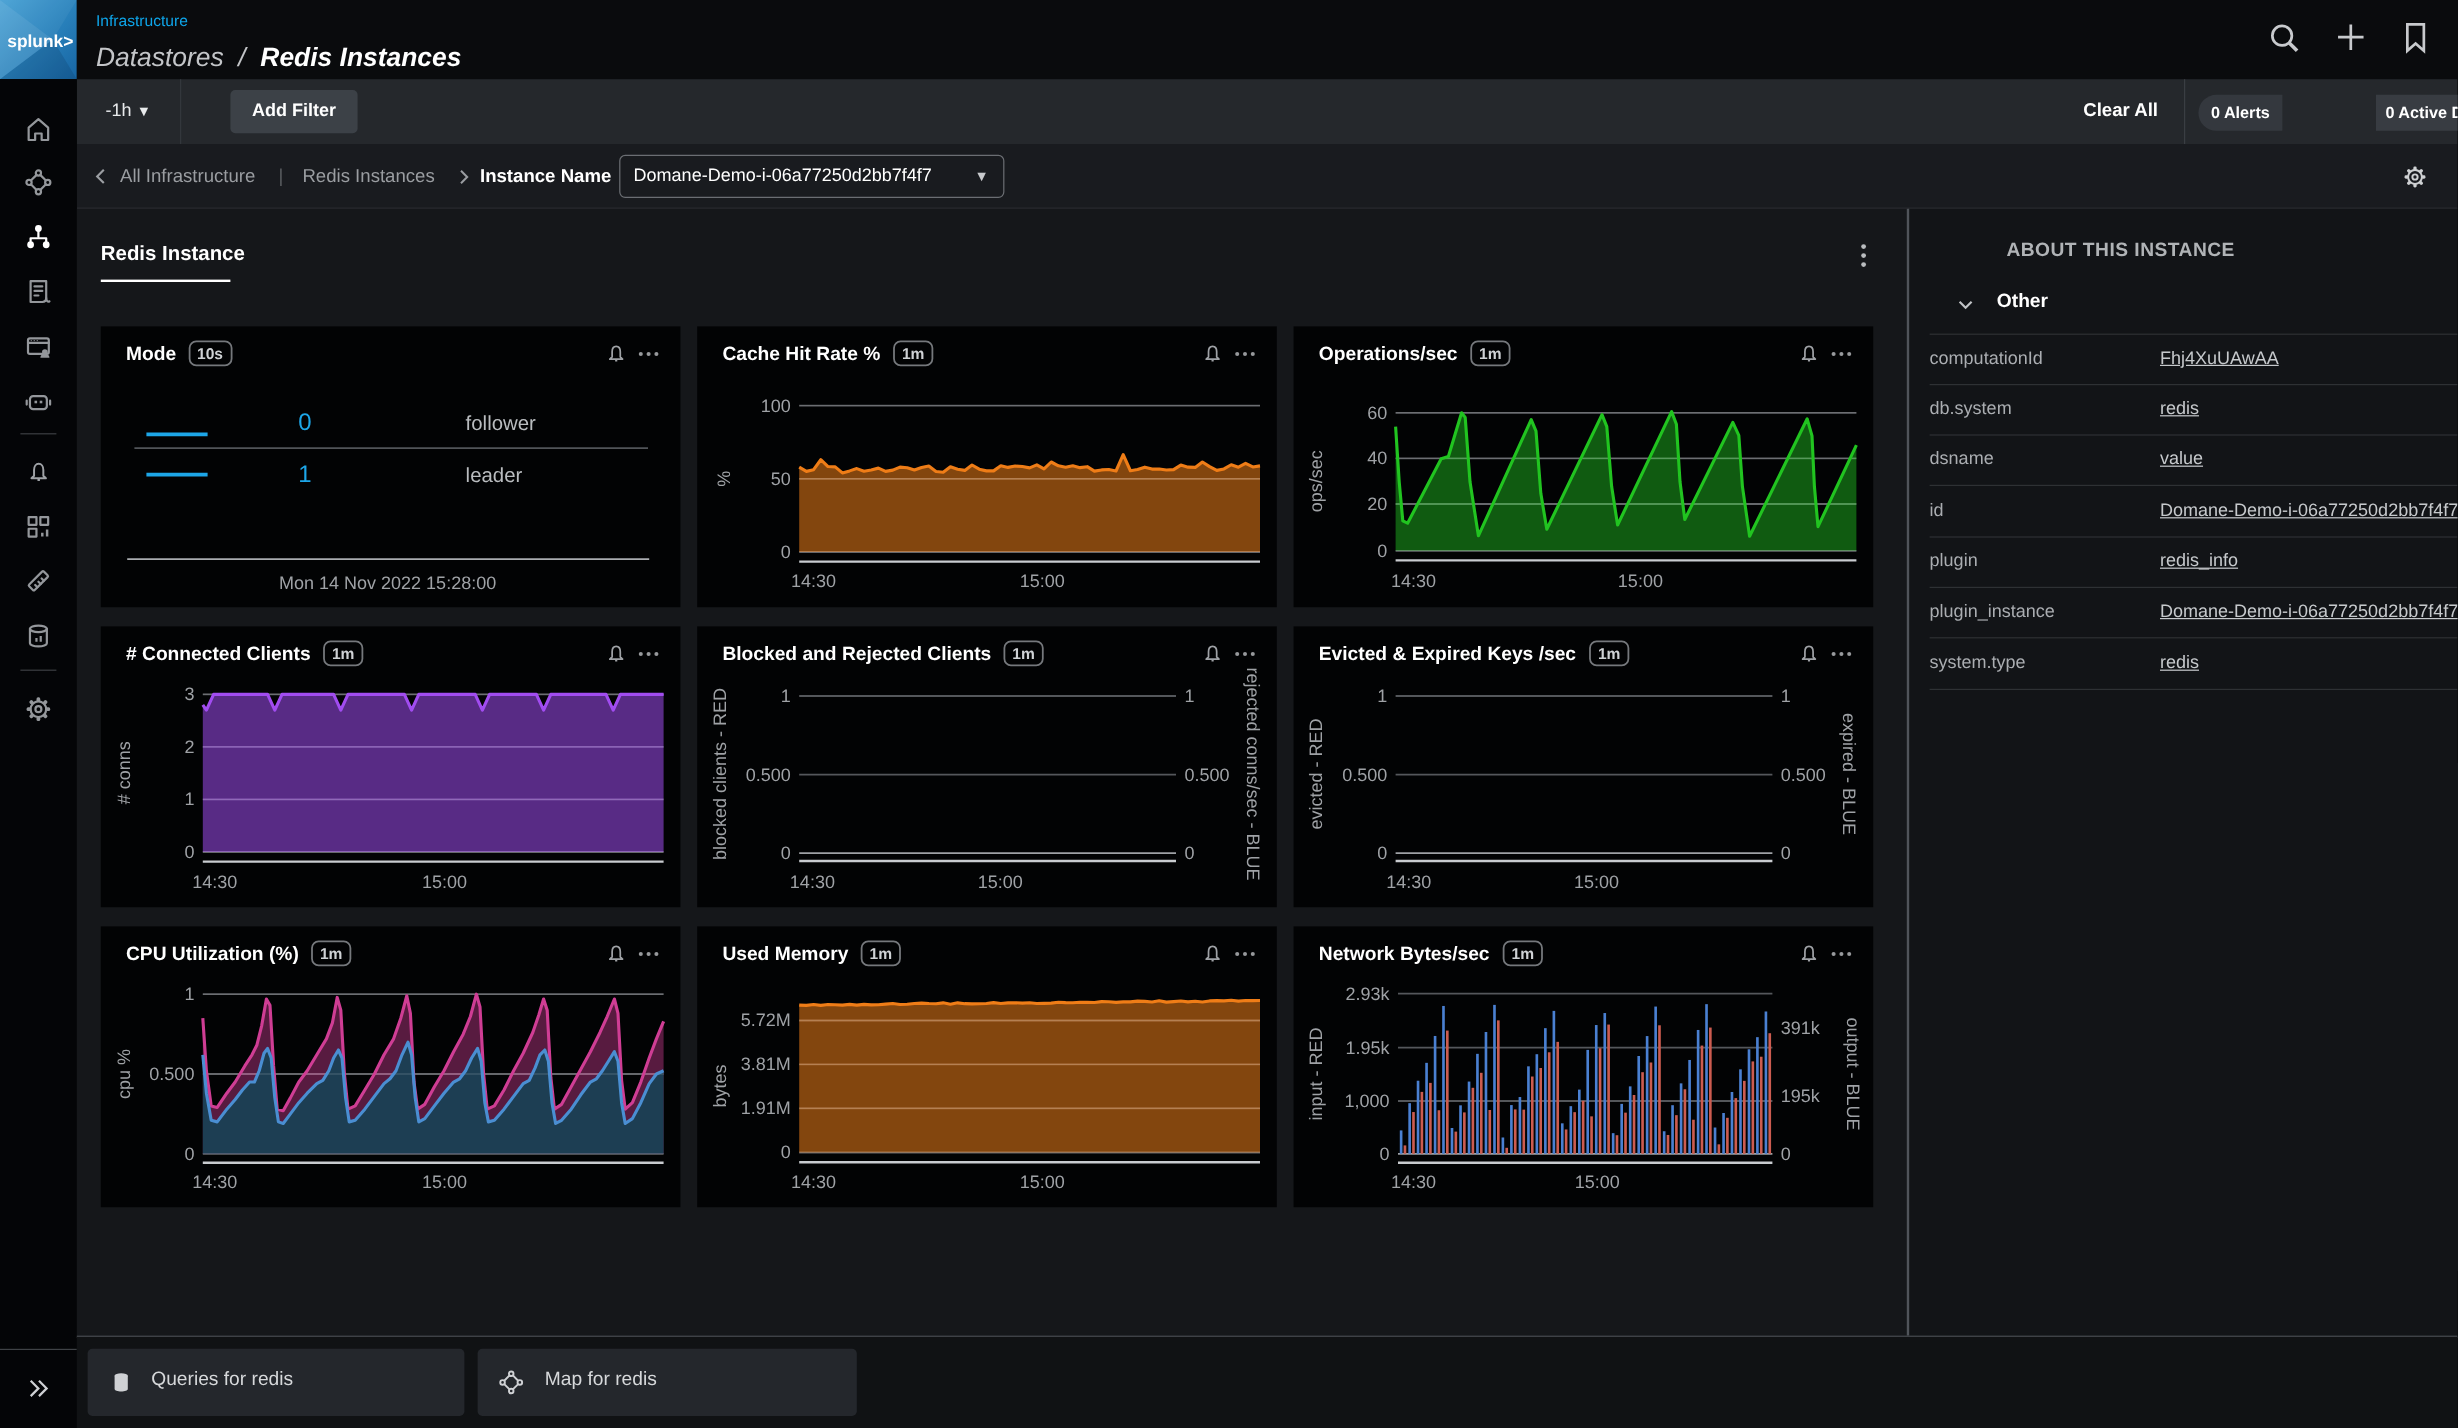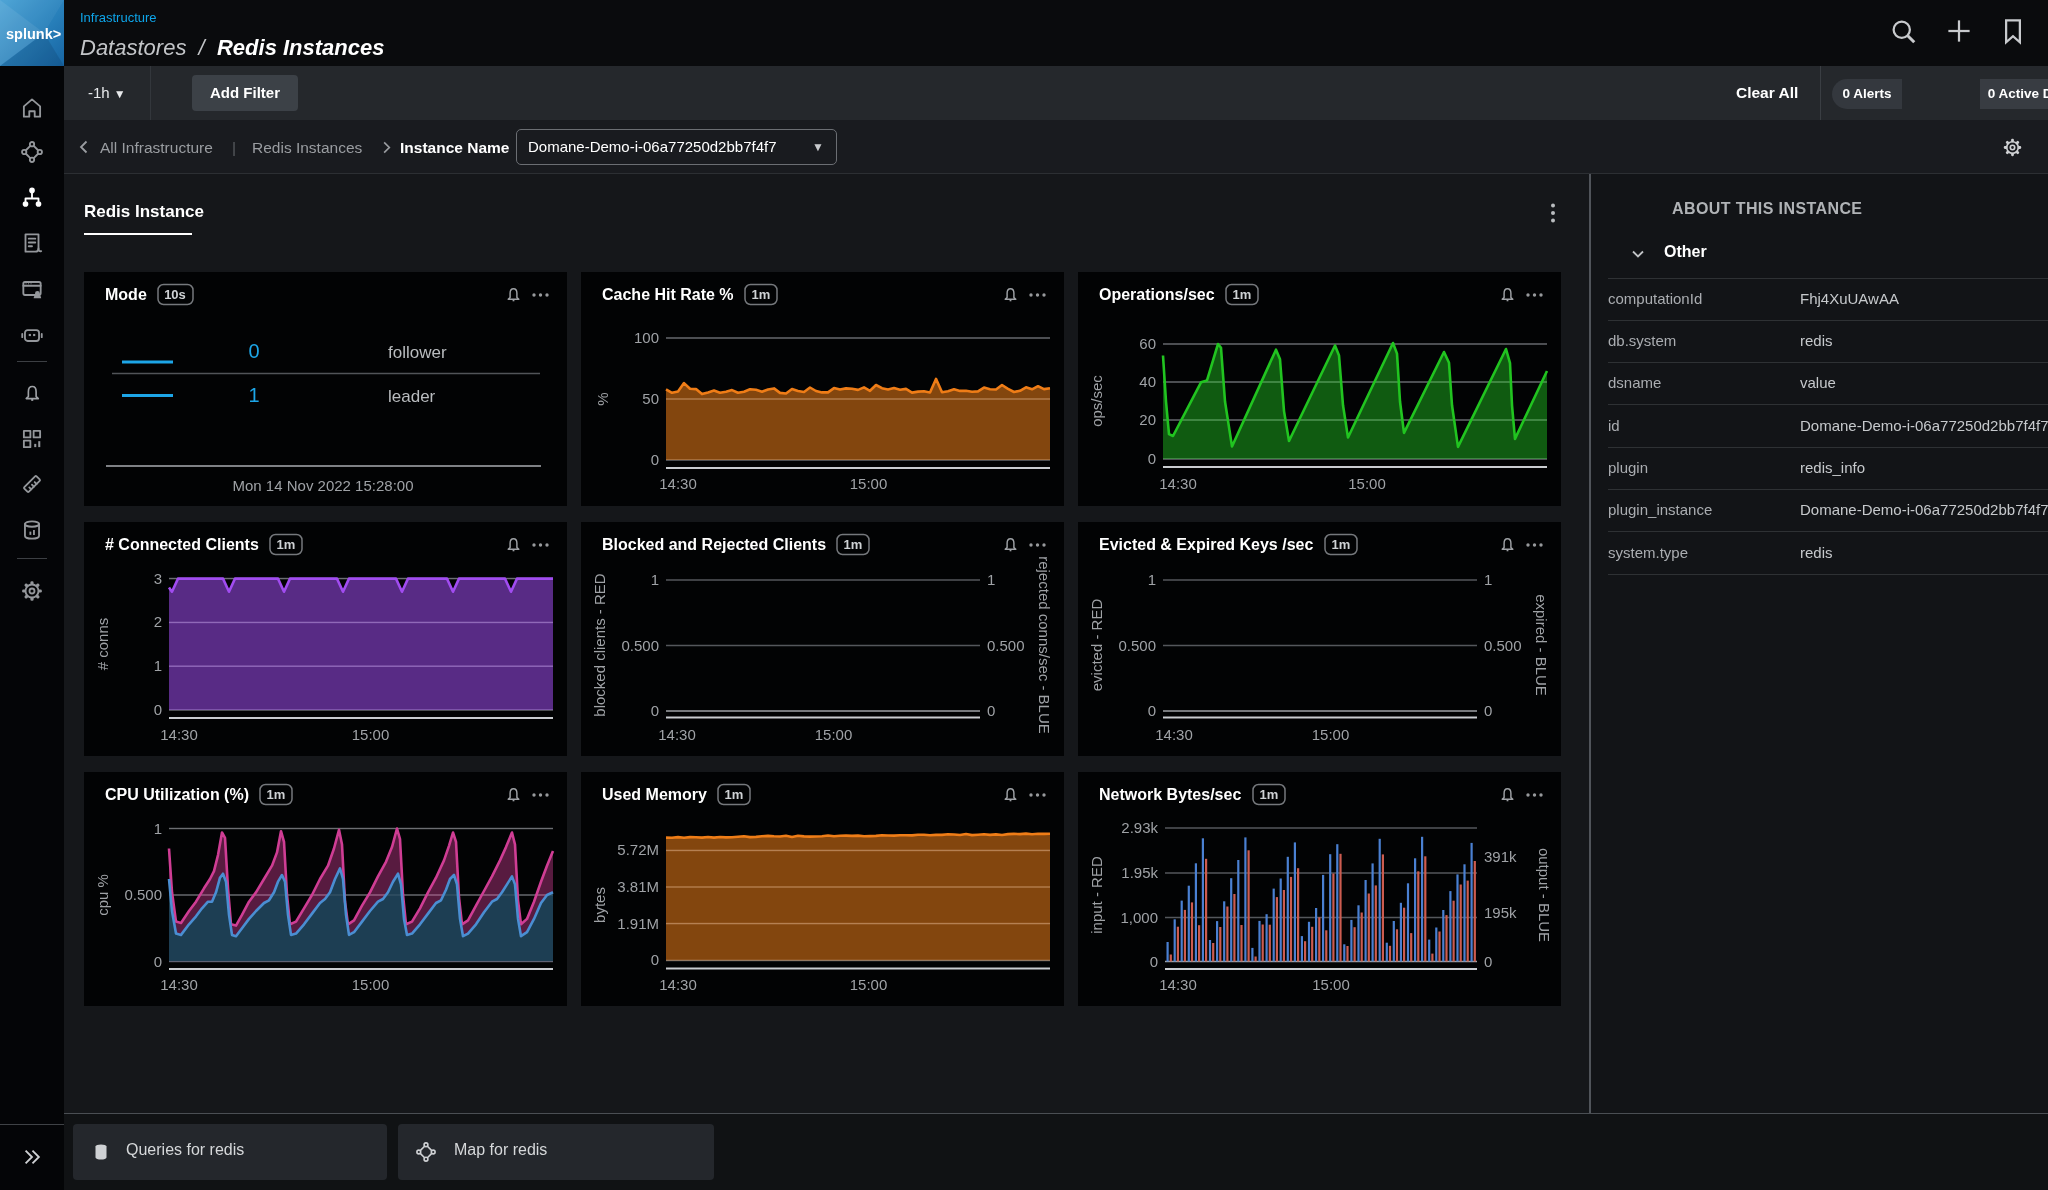--- a/index.html
+++ b/index.html
@@ -36,21 +36,21 @@
 #t2div1 { position:absolute; left:150px; top:66px; width:1px; height:54px; background:#33373c; }
 #t2div2 { position:absolute; left:1820px; top:66px; width:1px; height:54px; background:#3a3e43; }
 .t3 { position:absolute; top:139px; font-size:15.5px; color:#9a9da1; }
 .t3w { position:absolute; top:139px; font-size:15.5px; color:#fff; font-weight:bold; }
 #ddbox { position:absolute; left:516px; top:129px; width:321px; height:36px; border:1.5px solid #6b6e73; border-radius:5px;
   color:#fff; font-size:15px; line-height:33px; padding-left:11px; }
 #tabrow { position:absolute; left:84px; top:202px; }
 #tab { font-size:17px; font-weight:bold; color:#fff; }
 #tabul { position:absolute; left:84px; top:233px; width:108px; height:2px; background:#fff; }
 .pk { position:absolute; left:1608px; font-size:15px; color:#aaadb1; white-space:nowrap; }
-.pv { position:absolute; left:1800px; font-size:15px; color:#c6c9cc; white-space:nowrap; }
+.pv { position:absolute; left:1800px; font-size:15px; color:#c6c9cc; white-space:nowrap;text-decoration:underline; }
 .pdiv { position:absolute; left:1608px; width:440px; height:1px; background:#2e3134; }
 #abouttitle { position:absolute; left:1672px; top:200px; font-size:16px; font-weight:bold; color:#b0b3b6; letter-spacing:0.4px; }
 #othertxt { position:absolute; left:1664px; top:243px; font-size:16px; font-weight:bold; color:#fff; }
 .bbtn { position:absolute; top:1124px; height:56px; background:#24272c; border-radius:4px; color:#d6d8da; font-size:16px; }
 .bbtn span { position:absolute; top:17px; }
 </style></head>
 <body>
 <div id="root">
 <div id="header">
   <svg id="logo" width="64" height="66">

